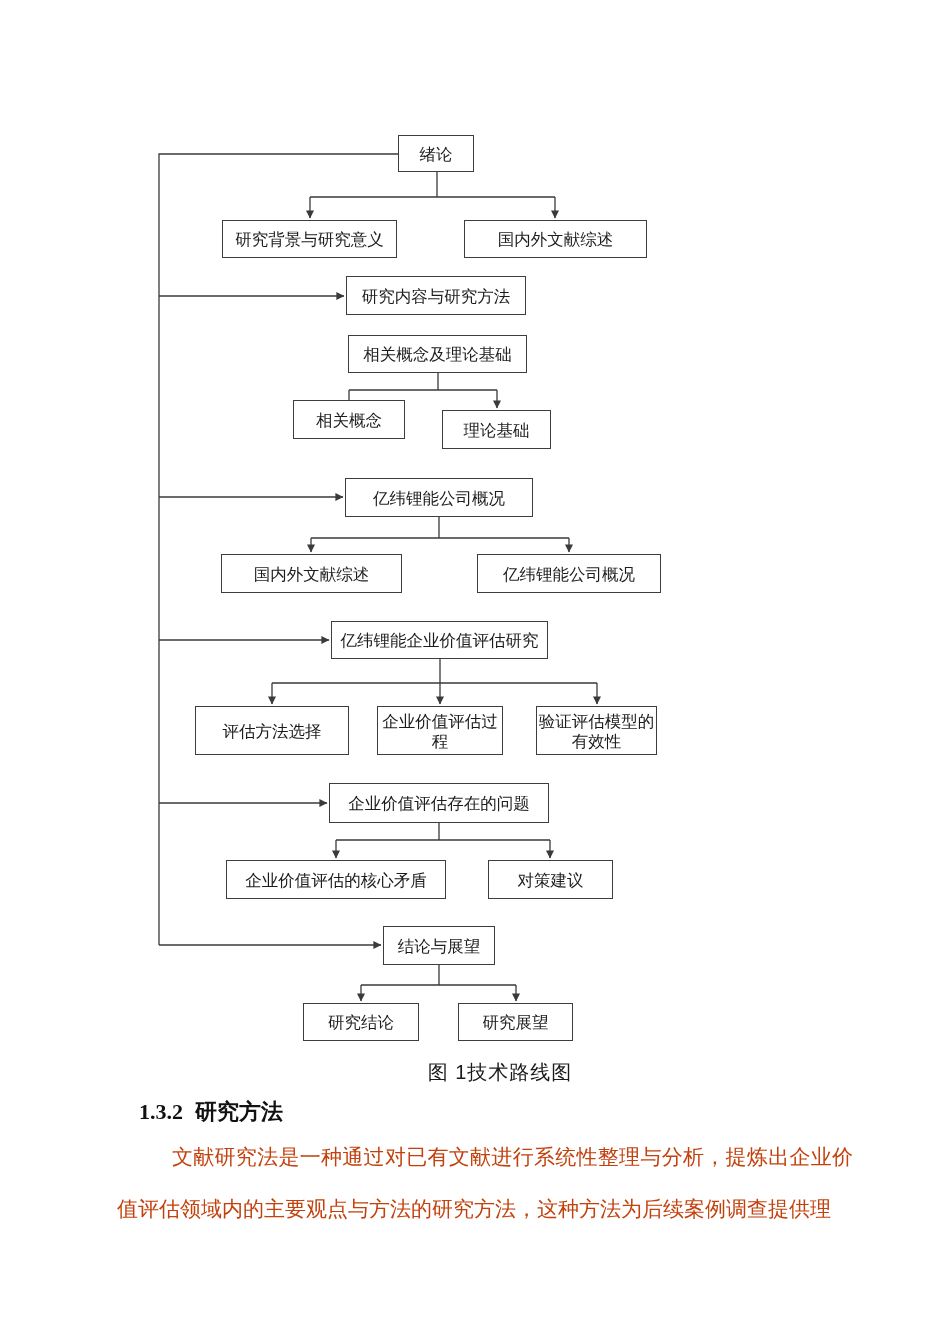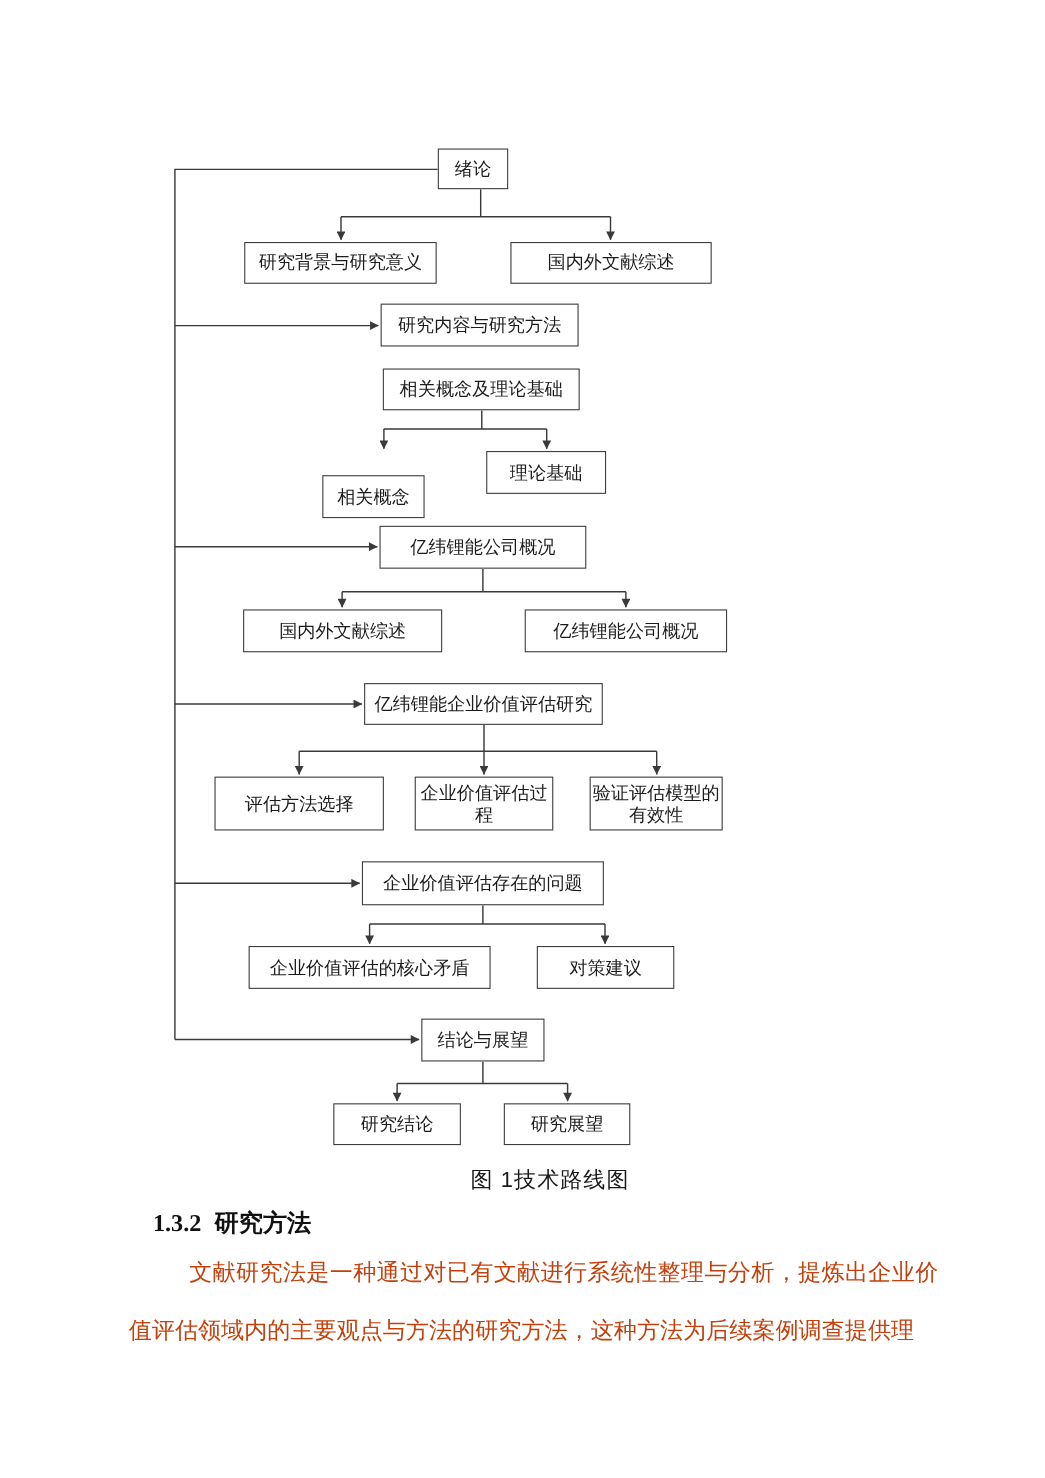--- a/index.html
+++ b/index.html
@@ -71,26 +71,26 @@
       <path d="M439 823 V840 M336 840 H550"></path>
       <path d="M336 840 V858" marker-end="url(#arw)"></path>
       <path d="M550 840 V858" marker-end="url(#arw)"></path>
 
       <path d="M439 965 V985 M361 985 H516"></path>
       <path d="M361 985 V1001" marker-end="url(#arw)"></path>
       <path d="M516 985 V1001" marker-end="url(#arw)"></path>
     </g>
   </svg>
 
-  <div class="node" style="left:398px;top:135px;width:64px;height:37px">绪论</div>
+  <div class="node" style="left:398px;top:135px;width:76px;height:37px">绪论</div>
   <div class="node" style="left:222px;top:220px;width:175px;height:38px">研究背景与研究意义</div>
   <div class="node" style="left:464px;top:220px;width:183px;height:38px">国内外文献综述</div>
   <div class="node" style="left:346px;top:276px;width:180px;height:39px">研究内容与研究方法</div>
   <div class="node" style="left:348px;top:335px;width:179px;height:38px">相关概念及理论基础</div>
-  <div class="node" style="left:293px;top:432px;width:93px;height:39px">相关概念</div>
+  <div class="node" style="left:293px;top:400px;width:112px;height:39px">相关概念</div>
   <div class="node" style="left:442px;top:410px;width:109px;height:39px">理论基础</div>
   <div class="node" style="left:345px;top:478px;width:188px;height:39px">亿纬锂能公司概况</div>
   <div class="node" style="left:221px;top:554px;width:181px;height:39px">国内外文献综述</div>
   <div class="node" style="left:477px;top:554px;width:184px;height:39px">亿纬锂能公司概况</div>
   <div class="node" style="left:331px;top:621px;width:217px;height:38px">亿纬锂能企业价值评估研究</div>
   <div class="node" style="left:195px;top:706px;width:154px;height:49px">评估方法选择</div>
   <div class="node" style="left:377px;top:706px;width:126px;height:49px">企业价值评估过程</div>
   <div class="node" style="left:536px;top:706px;width:121px;height:49px">验证评估模型的有效性</div>
   <div class="node" style="left:329px;top:783px;width:220px;height:40px">企业价值评估存在的问题</div>
   <div class="node" style="left:226px;top:860px;width:220px;height:39px">企业价值评估的核心矛盾</div>

